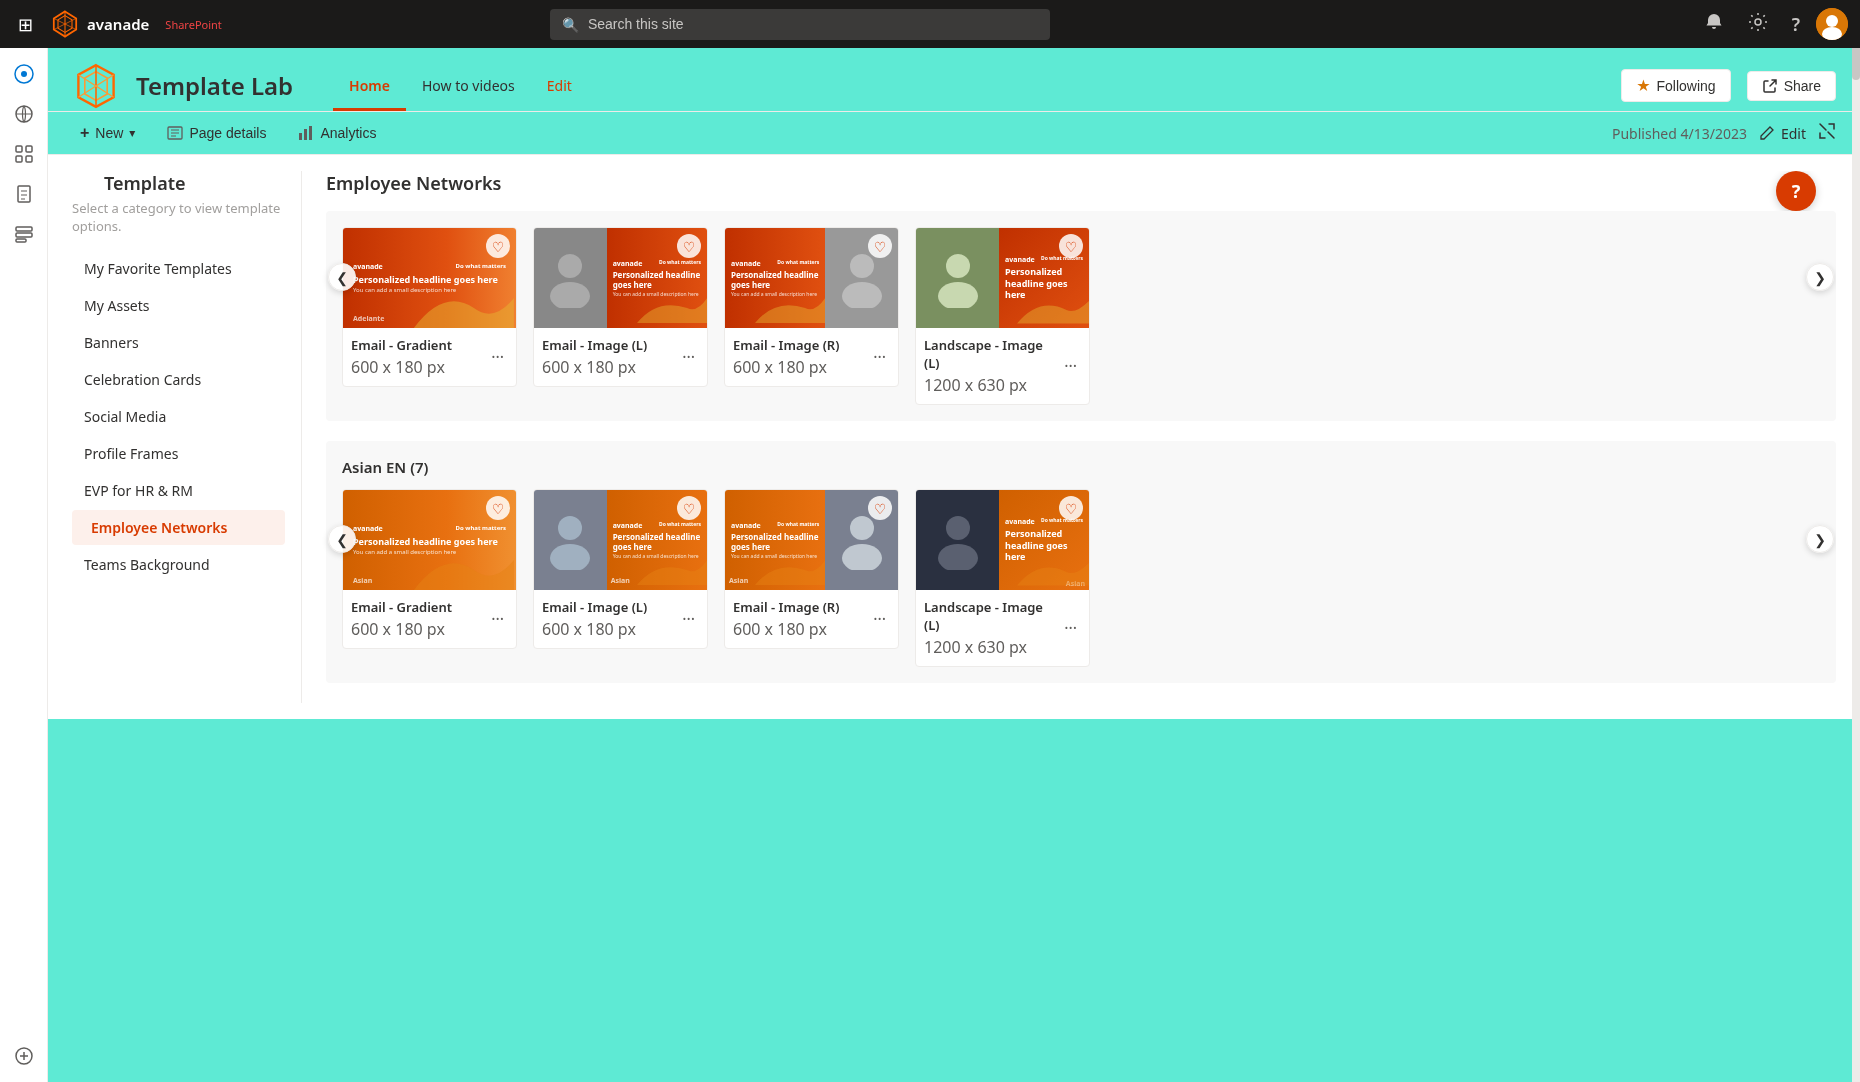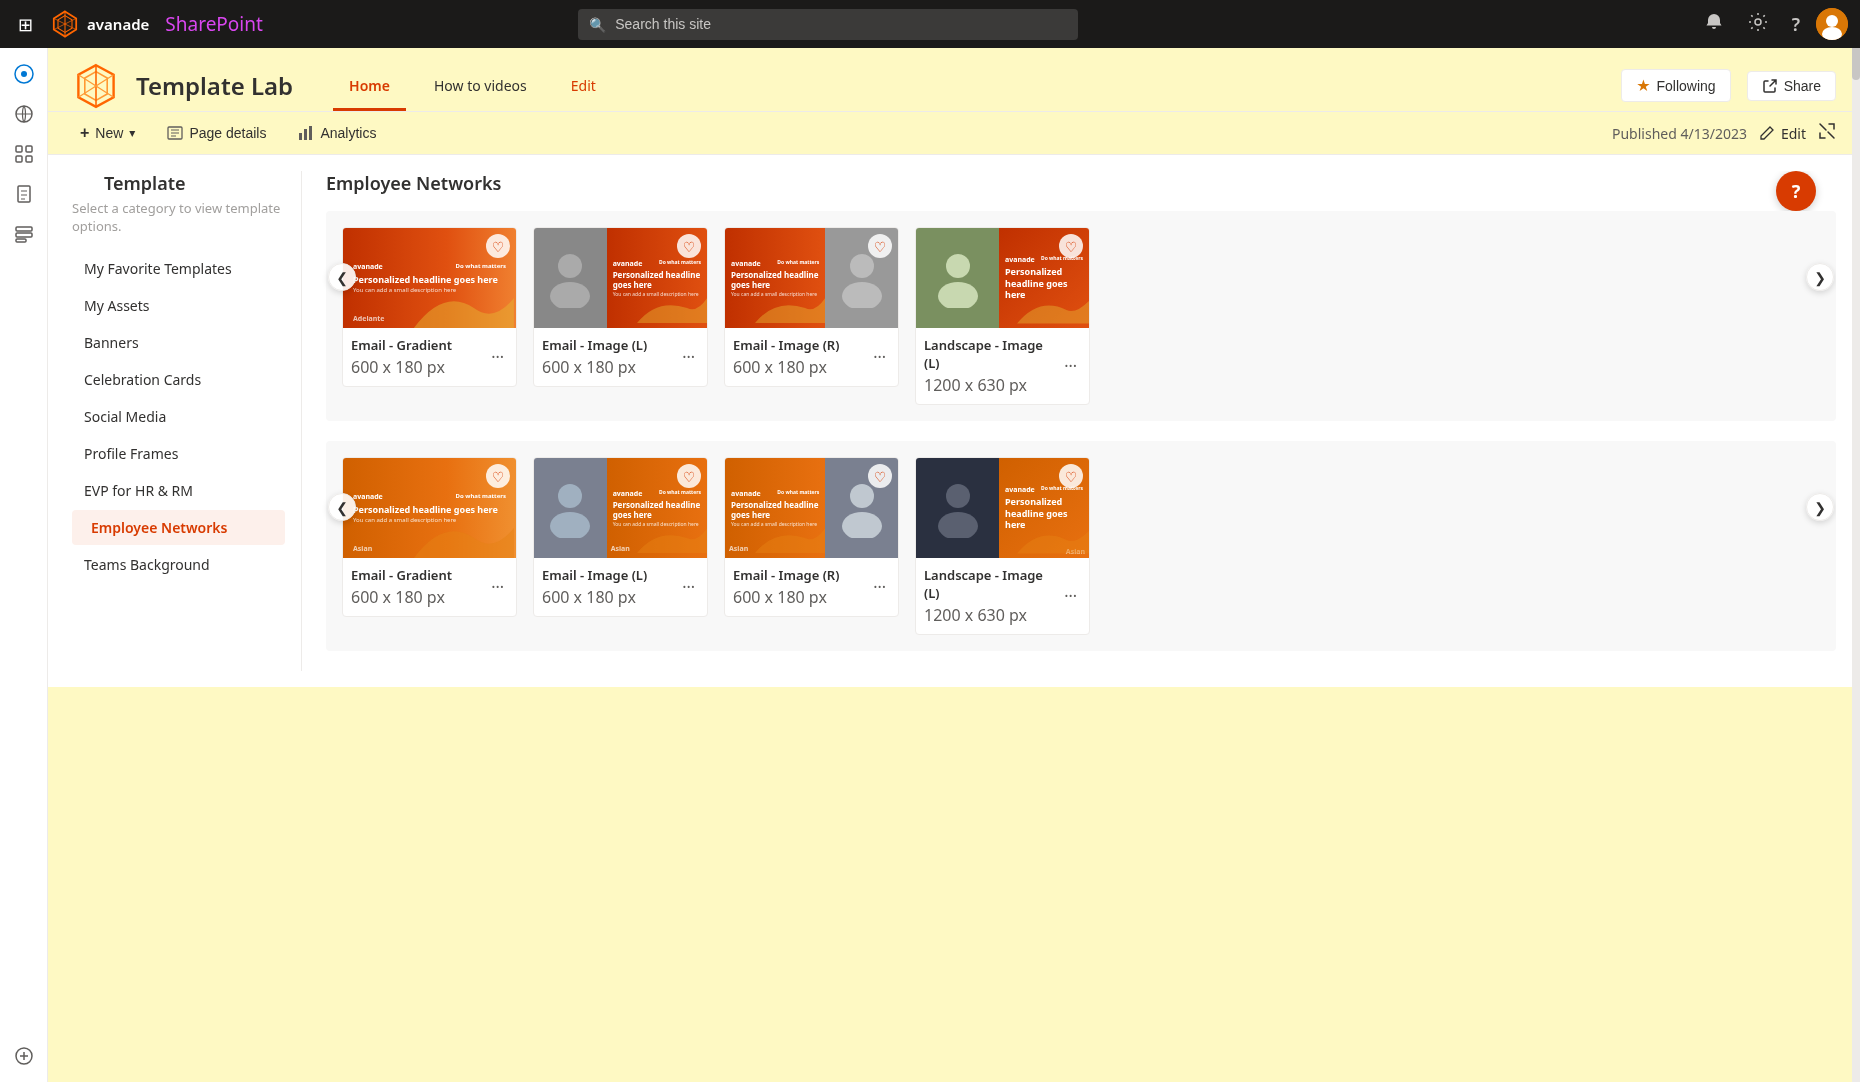--- a/index.html
+++ b/index.html
@@ -48,34 +48,34 @@
       width: 36px; height: 36px;
       display: flex; align-items: center; justify-content: center;
       border-radius: 4px; cursor: pointer; color: #605e5c; font-size: 18px;
     }
     .sidebar-icon.active { color: #0078d4; }
 
     
     .main-wrapper {
       margin-top: 48px;
       margin-left: 48px;
-      background: #fef9c3;
+      background: #5eead4;
       min-height: calc(100vh - 48px);
     }
 
     
     .site-header {
       display: flex; align-items: center; justify-content: space-between;
       padding: 12px 24px 0 24px;
       border-bottom: 1px solid #edebe9;
     }
     .site-header-left { display: flex; align-items: center; gap: 16px; }
     .site-logo { width: 48px; height: 48px; }
     .site-title { font-size: 24px; font-weight: 600; color: #323130; }
-    .site-nav { display: flex; align-items: center; gap: 12px; margin-left: 24px; }
+    .site-nav { display: flex; align-items: center; gap: 0; margin-left: 24px; }
     .site-nav-item {
       padding: 16px 16px;
       font-size: 14px;
       cursor: pointer;
       color: #323130;
       position: relative;
       white-space: nowrap;
     }
     .site-nav-item.active { color: #d83b01; font-weight: 600; }
     .site-nav-item.active::after {
@@ -256,21 +256,21 @@
 
     <svg class="avanade-icon" viewBox="0 0 40 40" fill="none" xmlns="http://www.w3.org/2000/svg">
       <polygon points="20,2 36,12 36,28 20,38 4,28 4,12" fill="none" stroke="#ff6600" stroke-width="2.5"></polygon>
       <polygon points="20,8 30,14 30,26 20,32 10,26 10,14" fill="none" stroke="#ff6600" stroke-width="1.5"></polygon>
       <line x1="20" y1="2" x2="20" y2="38" stroke="#ff6600" stroke-width="1.5"></line>
       <line x1="4" y1="12" x2="36" y2="28" stroke="#ff6600" stroke-width="1"></line>
       <line x1="36" y1="12" x2="4" y2="28" stroke="#ff6600" stroke-width="1"></line>
     </svg>
     <span>avanade</span>
   </div>
-  <span style="color:#d946ef;font-size:19px;margin-left:4px;">SharePoint</span>
+  <span style="color:#ef4444;font-size:11px;margin-left:4px;">SharePoint</span>
   <div class="top-nav-search">
     <span style="color:#c8c6c4;font-size:14px;">🔍</span>
     <input type="text" placeholder="Search this site" style="">
   </div>
   <div class="top-nav-icons">
     <span class="top-nav-icon">
       <svg width="20" height="20" viewBox="0 0 20 20" fill="none">
           <path d="M10 2a6 6 0 0 1 6 6v3l1.5 2.5H2.5L4 11V8a6 6 0 0 1 6-6zm0 15a2 2 0 0 0 2-2H8a2 2 0 0 0 2 2z" fill="#c8c6c4"></path>
         </svg>
     </span>
@@ -548,20 +548,21 @@
                 <div class="card-ellipsis">···</div>
               </div>
             </div>
           </div>
 
           <div class="carousel-arrow right">❯</div>
         </div>
       </div>
 
       <div class="category-bg">
+        <div class="category-title">Asian EN (7)</div>
         <div class="cards-row">
           <div class="carousel-arrow left">❮</div>
 
           <div class="template-card">
             <div class="card-image-area">
               <div class="card-heart">♡</div>
               <div style="width:100%;height:100%;background:linear-gradient(90deg,#d06000 0%,#e87010 60%,#f09030 100%);position:relative;padding:10px;display:flex;flex-direction:column;justify-content:center;">
                 <div style="font-size:7px;color:white;font-weight:700;margin-bottom:3px;z-index:1;position:relative;">avanade <span style="float:right;font-size:6px;">Do what matters</span></div>
                 <div style="font-size:9px;color:white;font-weight:700;z-index:1;position:relative;line-height:1.3;">Personalized headline goes here</div>
                 <div style="font-size:6px;color:rgba(255,255,255,0.8);z-index:1;position:relative;">You can add a small description here</div>

